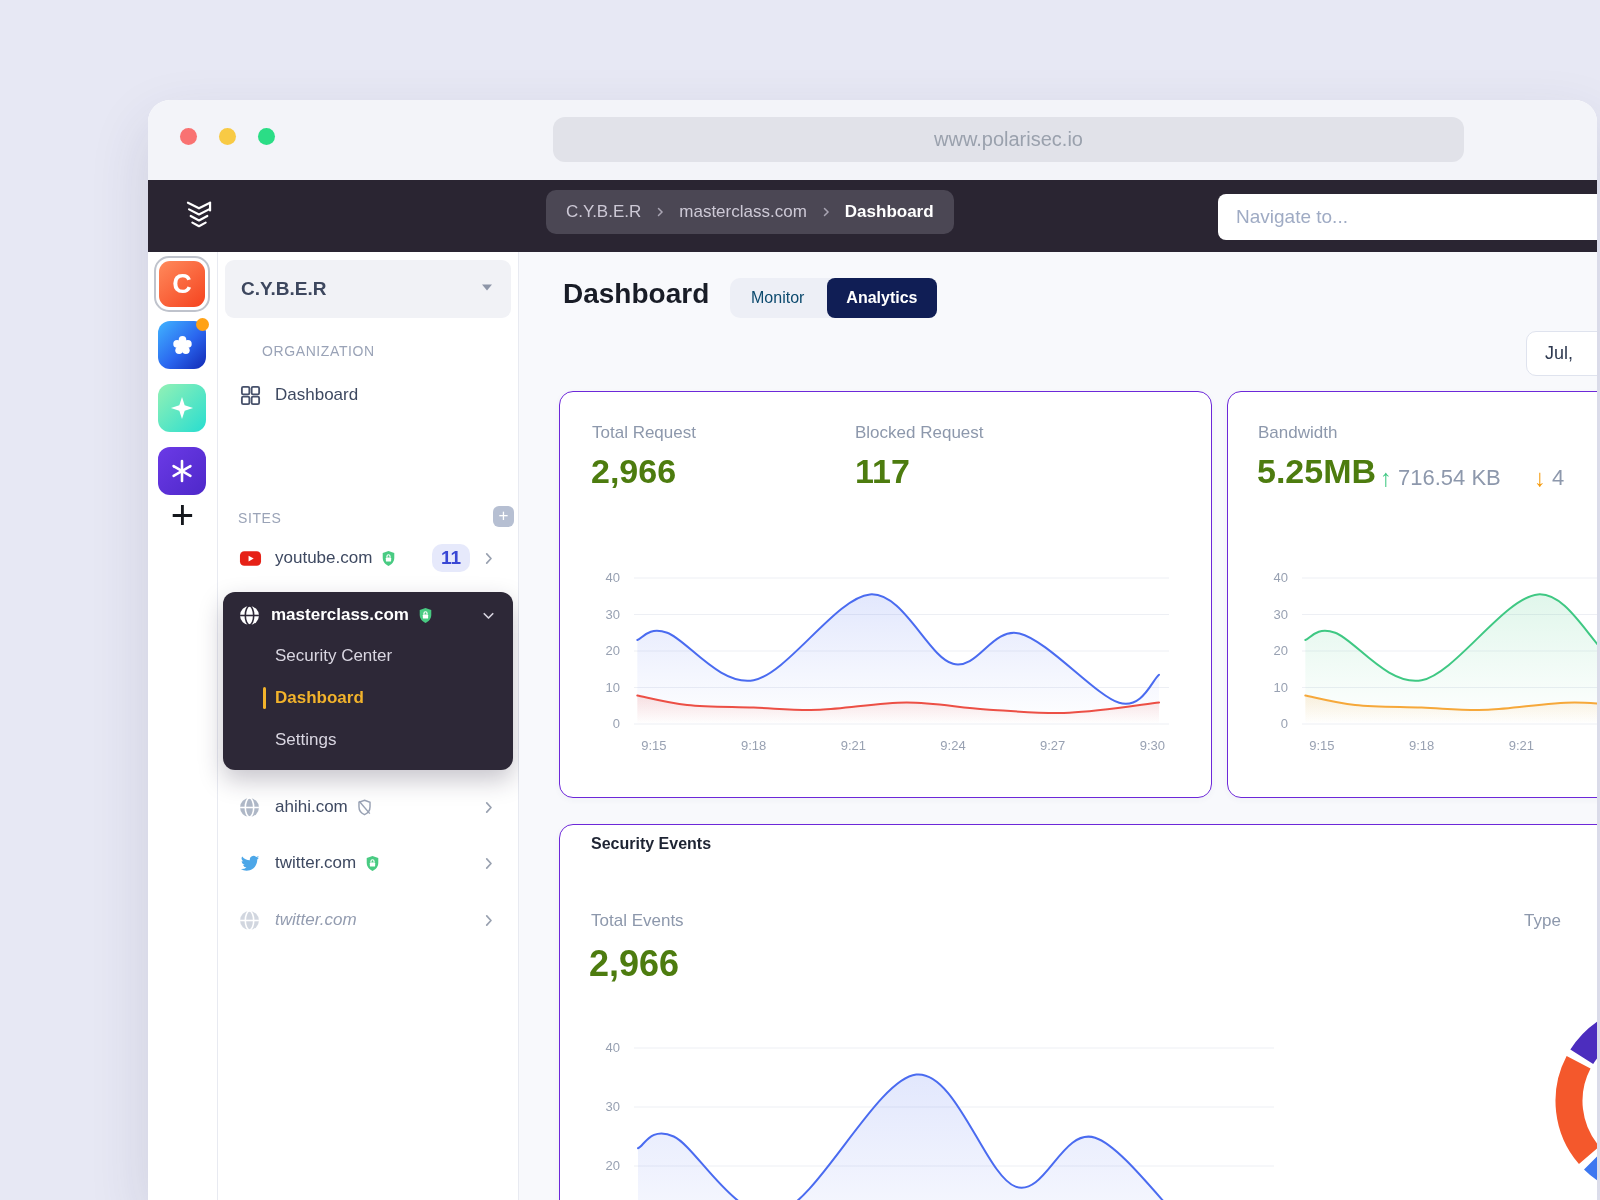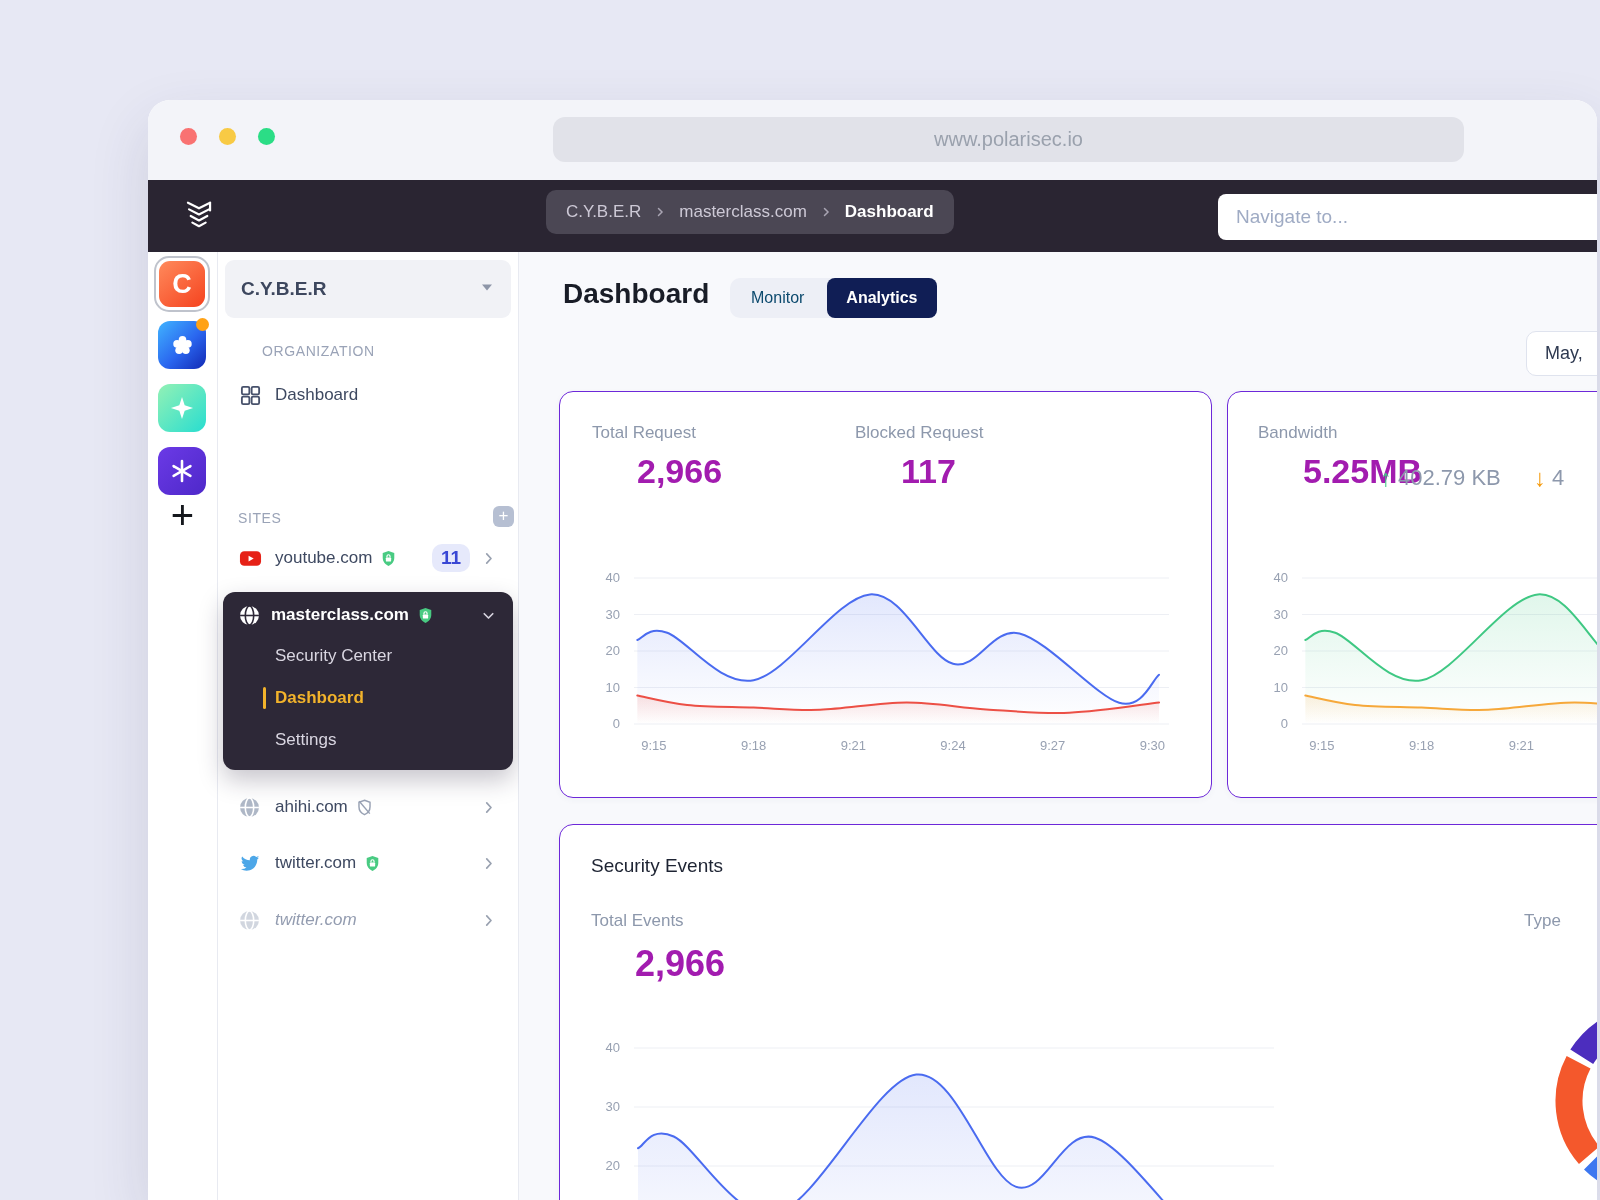--- a/index.html
+++ b/index.html
@@ -90,25 +90,25 @@
     margin-left:6px;padding:0 19px;}
   .date-btn{position:absolute;left:1007px;top:79px;width:220px;height:45px;background:#fff;
     border:1.5px solid #dfe3ee;border-radius:10px;display:flex;align-items:center;
     padding:0 18px;font-size:18px;color:#2e3950;cursor:pointer;box-sizing:border-box;}
   .card{position:absolute;background:#fff;border:1px solid #6d28d9;border-radius:14px;
     box-shadow:0 2px 6px rgba(60,70,110,.04);}
   .card1{left:40px;top:139px;width:651px;height:405px;}
   .card2{left:708px;top:139px;width:660px;height:405px;}
   .card3{left:40px;top:572px;width:1450px;height:660px;}
   .m-label{position:absolute;font-size:17px;color:#8d98ac;}
-  .m-value{position:absolute;font-size:34px;font-weight:bold;color:#a21caf;margin-left:46px;}
+  .m-value{position:absolute;font-size:34px;font-weight:bold;color:#4d7c0f;}
   .bw-delta{position:absolute;top:72px;display:flex;align-items:center;font-size:22px;color:#8d98ac;}
   .bw-delta .arrow{font-size:24px;margin-right:6px;font-weight:bold;}
   .up .arrow{color:#3fc883;} .dn .arrow{color:#f59a0c;}
-  .card-title{position:absolute;left:31px;top:30px;font-size:19px;font-weight:normal;color:#1e2433;}
+  .card-title{position:absolute;left:31px;top:10px;font-size:16px;font-weight:bold;color:#1e2433;}
   svg text{font-family:"Liberation Sans",sans-serif;}
 </style>
 </head>
 <body>
 
 <div class="window">
 
   <div class="browser-top">
     <span class="dot r"></span>
     <span class="dot y"></span>
@@ -321,21 +321,21 @@
 
     <div class="content">
       <div class="page-title">Dashboard</div>
 
       <div class="tabs">
         <div class="tab">Monitor</div>
         <div class="tab active">Analytics</div>
       </div>
 
       <div class="date-btn">
-        <span>May,</span>
+        <span>Jul,</span>
       </div>
 
       <div class="card card1">
         <div class="m-label" style="left:32px;top:31px;">Total Request</div>
         <div class="m-value" style="left:31px;top:60px;">2,966</div>
         <div class="m-label" style="left:295px;top:31px;">Blocked Request</div>
         <div class="m-value" style="left:295px;top:60px;">117</div>
         <svg id="chart-requests" class="abs" style="left:24px;top:178px;" width="600" height="212">
             <defs>
               <linearGradient id="g-requests-0" x1="0" y1="0" x2="0" y2="1">
@@ -368,21 +368,21 @@
             <path d="M53.322981366459615,125.53 C61.63043478260868,127.11166666666666 83.78364389233953,133.01250000000002 103.16770186335401,135.02 C122.5517598343685,137.0275 147.4741200828157,136.78416666666666 169.62732919254654,137.575 C191.7805383022774,138.3658333333333 210.61076604554862,140.61666666666665 236.0869565217391,139.765 C261.5631469979296,138.91333333333333 294.7929606625259,132.52583333333334 322.4844720496895,132.465 C350.1759834368531,132.40416666666667 375.0983436853002,137.69666666666666 402.2360248447205,139.4 C429.37370600414073,141.10333333333335 456.51138716356104,143.84083333333334 485.3105590062111,142.685 C514.1097308488612,141.52916666666667 560.0776397515527,134.16833333333335 575.031055900621,132.465 L575.031055900621,154 L53.322981366459615,154 Z" fill="url(#g-requests-1)" stroke="none"></path>
             <path d="M53.322981366459615,125.53 C61.63043478260868,127.11166666666666 83.78364389233953,133.01250000000002 103.16770186335401,135.02 C122.5517598343685,137.0275 147.4741200828157,136.78416666666666 169.62732919254654,137.575 C191.7805383022774,138.3658333333333 210.61076604554862,140.61666666666665 236.0869565217391,139.765 C261.5631469979296,138.91333333333333 294.7929606625259,132.52583333333334 322.4844720496895,132.465 C350.1759834368531,132.40416666666667 375.0983436853002,137.69666666666666 402.2360248447205,139.4 C429.37370600414073,141.10333333333335 456.51138716356104,143.84083333333334 485.3105590062111,142.685 C514.1097308488612,141.52916666666667 560.0776397515527,134.16833333333335 575.031055900621,132.465" fill="none" stroke="#ec4f45" stroke-width="2" stroke-linecap="round"></path>
           </svg>
       </div>
 
       <div class="card card2">
         <div class="m-label" style="left:30px;top:31px;">Bandwidth</div>
         <div class="m-value" style="left:29px;top:60px;">5.25MB</div>
         <div class="bw-delta up" style="left:152px;">
           <span class="arrow">↑</span>
-          <span>402.79 KB</span>
+          <span>716.54 KB</span>
         </div>
         <div class="bw-delta dn" style="left:306px;">
           <span class="arrow">↓</span>
           <span>4</span>
         </div>
         <svg id="chart-bandwidth" class="abs" style="left:24px;top:178px;" width="600" height="212">
             <defs>
               <linearGradient id="g-bandwidth-0" x1="0" y1="0" x2="0" y2="1">
                 <stop offset="0%" stop-color="#3fc883" stop-opacity="0.16"></stop>
                 <stop offset="100%" stop-color="#3fc883" stop-opacity="0"></stop>

